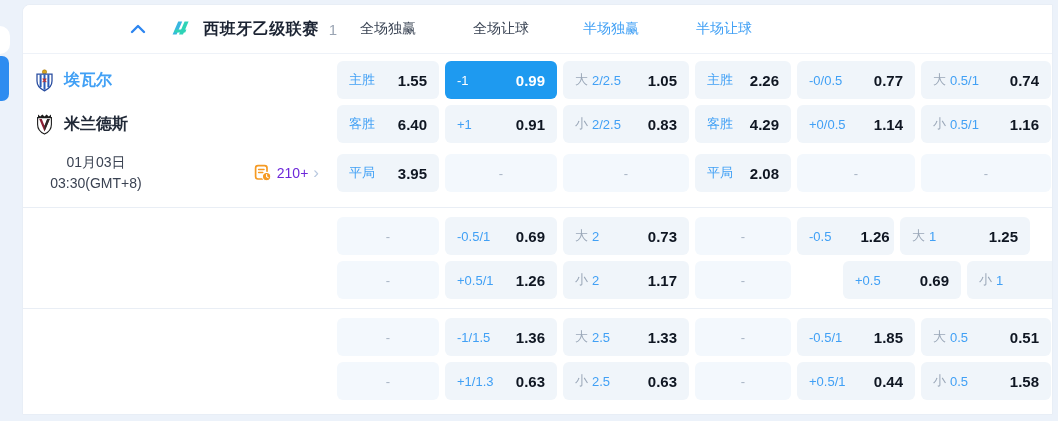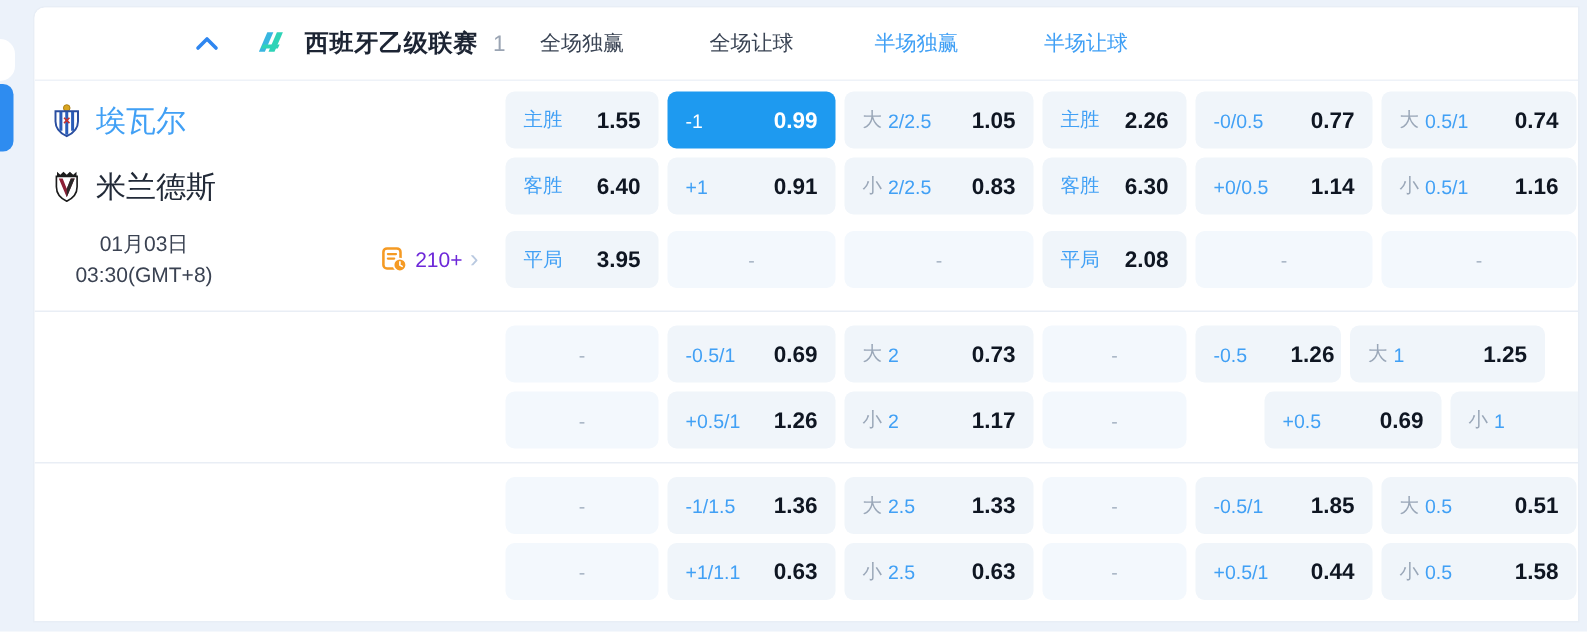--- a/index.html
+++ b/index.html
@@ -29,21 +29,21 @@
   .hcol{ text-align:center; font-size:14px; }
   .hcol.full{ color:#3a4454; }
   .hcol.half{ color:#41a0f5; }
 
   
   .group{ padding:4px 0; }
   .group + .group{ border-top:1px solid #e9eef5; padding:6px 0; }
   .row{ display:flex; align-items:center; padding:3px 0; }
   .row .name-col{ align-self:stretch; align-items:center; }
   .badge-wrap{ margin-left:12px; margin-right:10px; display:flex; align-items:center; }
-  .team-name{ font-size:20px; font-weight:normal; cursor:pointer; }
+  .team-name{ font-size:16px; font-weight:bold; cursor:pointer; }
   .team-name.home{ color:#41a0f5; }
   .team-name.away{ color:#222a38; }
   .date-wrap{ margin-left:8px; width:130px; text-align:center; color:#3a4252; font-size:14px; line-height:1.5; }
   .markets{ margin-left:auto; margin-right:18px; display:flex; align-items:center; gap:5px; cursor:pointer; }
   .mcount{ font-size:14px; color:#6d28d9; }
   .mchev{ font-size:17px; color:#b9c9e0; line-height:1; margin-top:-2px; }
 
   .cell{
     height:38px; border-radius:6px; background:#f0f5fa;
     display:flex; align-items:center; justify-content:space-between;
@@ -175,21 +175,21 @@
               <span class="cleft">
                 <span class="prefix">小</span>
                 <span class="lab">2/2.5</span>
               </span>
               <span class="val">0.83</span>
             </div>
             <div class="cell" style="width: 96px;">
               <span class="cleft">
                 <span class="lab">客胜</span>
               </span>
-              <span class="val">6.30</span>
+              <span class="val">4.29</span>
             </div>
             <div class="cell" style="width: 118px;">
               <span class="cleft">
                 <span class="lab">+0/0.5</span>
               </span>
               <span class="val">1.14</span>
             </div>
             <div class="cell" style="width: 130px;">
               <span class="cleft">
                 <span class="prefix">小</span>
@@ -339,21 +339,21 @@
               <span class="val">0.51</span>
             </div>
           </div>
         </div>
         <div class="row">
           <div class="name-col"></div>
           <div class="odds-area">
             <div class="cell empty" style="width: 102px;">-</div>
             <div class="cell" style="width: 112px;">
               <span class="cleft">
-                <span class="lab">+1/1.1</span>
+                <span class="lab">+1/1.3</span>
               </span>
               <span class="val">0.63</span>
             </div>
             <div class="cell" style="width: 126px;">
               <span class="cleft">
                 <span class="prefix">小</span>
                 <span class="lab">2.5</span>
               </span>
               <span class="val">0.63</span>
             </div>

